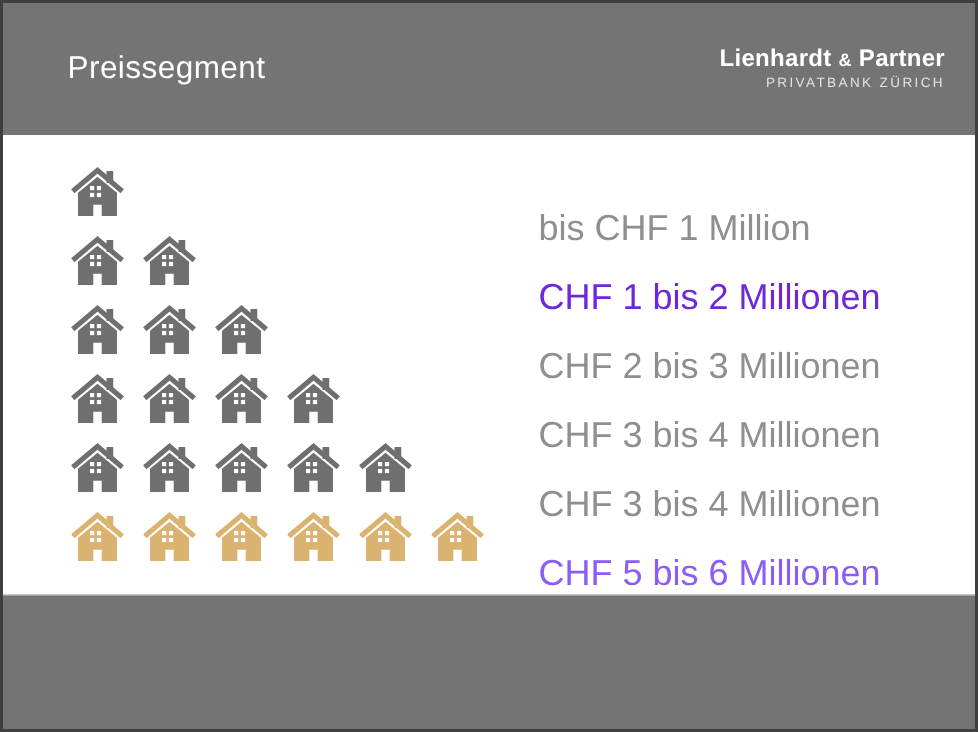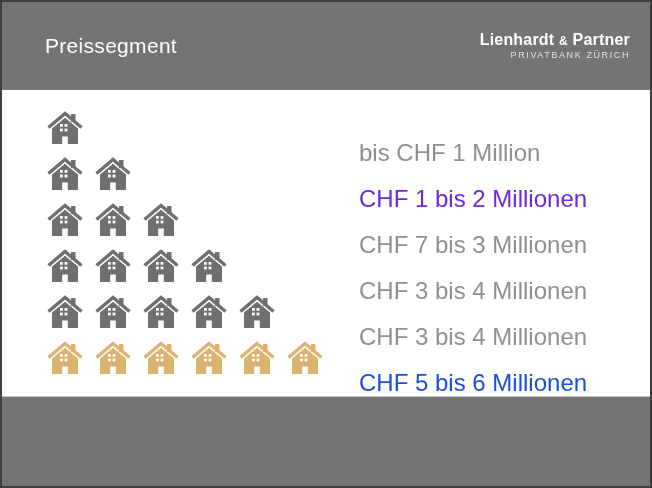--- a/index.html
+++ b/index.html
@@ -162,21 +162,21 @@
               <rect x="24" y="3" width="4.5" height="8" fill="#6f6f6f"></rect>
               <path d="M1.5 16.5 L18 2.5 L34.5 16.5" fill="none" stroke="#6f6f6f" stroke-width="3.4"></path>
               <path d="M5 17.5 L18 6.8 L31 17.5 L31 33 L5 33 Z" fill="#6f6f6f"></path>
               <rect x="13" y="13" width="2.8" height="2.8" fill="#fff"></rect>
               <rect x="17.6" y="13" width="2.8" height="2.8" fill="#fff"></rect>
               <rect x="13" y="17.6" width="2.8" height="2.8" fill="#fff"></rect>
               <rect x="17.6" y="17.6" width="2.8" height="2.8" fill="#fff"></rect>
               <rect x="15.2" y="25.5" width="5.6" height="7.5" fill="#fff"></rect>
             </svg>
           </div>
-          <div class="label" style="color: rgb(143, 143, 143);">CHF 7 bis 3 Millionen</div>
+          <div class="label" style="color: rgb(143, 143, 143);">CHF 2 bis 3 Millionen</div>
         </div>
         <div class="row">
           <div class="houses">
             <svg viewBox="0 0 36 36" xmlns="http://www.w3.org/2000/svg">
               <rect x="24" y="3" width="4.5" height="8" fill="#6f6f6f"></rect>
               <path d="M1.5 16.5 L18 2.5 L34.5 16.5" fill="none" stroke="#6f6f6f" stroke-width="3.4"></path>
               <path d="M5 17.5 L18 6.8 L31 17.5 L31 33 L5 33 Z" fill="#6f6f6f"></path>
               <rect x="13" y="13" width="2.8" height="2.8" fill="#fff"></rect>
               <rect x="17.6" y="13" width="2.8" height="2.8" fill="#fff"></rect>
               <rect x="13" y="17.6" width="2.8" height="2.8" fill="#fff"></rect>
@@ -327,20 +327,20 @@
               <rect x="24" y="3" width="4.5" height="8" fill="#d9b36f"></rect>
               <path d="M1.5 16.5 L18 2.5 L34.5 16.5" fill="none" stroke="#d9b36f" stroke-width="3.4"></path>
               <path d="M5 17.5 L18 6.8 L31 17.5 L31 33 L5 33 Z" fill="#d9b36f"></path>
               <rect x="13" y="13" width="2.8" height="2.8" fill="#fff"></rect>
               <rect x="17.6" y="13" width="2.8" height="2.8" fill="#fff"></rect>
               <rect x="13" y="17.6" width="2.8" height="2.8" fill="#fff"></rect>
               <rect x="17.6" y="17.6" width="2.8" height="2.8" fill="#fff"></rect>
               <rect x="15.2" y="25.5" width="5.6" height="7.5" fill="#fff"></rect>
             </svg>
           </div>
-          <div class="label" style="color: #1d4ed8;">CHF 5 bis 6 Millionen</div>
+          <div class="label" style="color: #8b5cf6;">CHF 5 bis 6 Millionen</div>
         </div>
       </div>
   </div>
 
   <div class="footer"></div>
 
 </div>
 
 </body></html>

